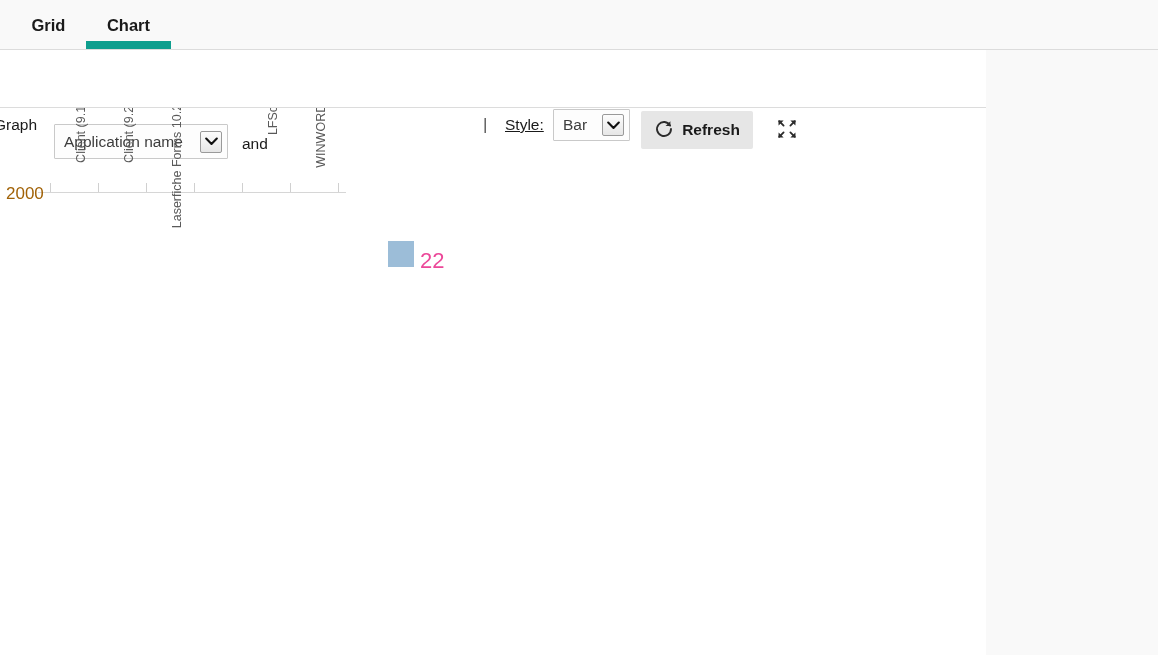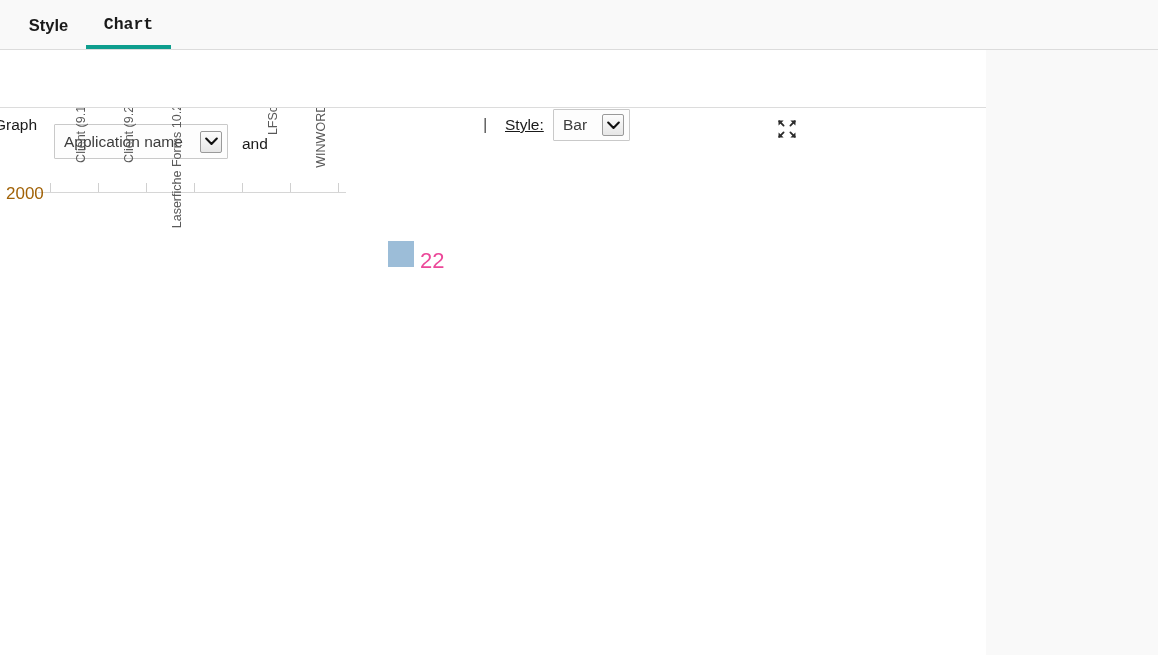--- a/index.html
+++ b/index.html
@@ -34,22 +34,21 @@
     font-size: 16.5px;
     font-weight: bold;
     color: #1a1a1a;
     cursor: pointer;
     text-align: center;
     box-sizing: border-box;
   }
   .tab-grid  { left: 16px;  width: 65px; }
   .tab-chart { left: 86px;  width: 85px; }
   .tab.active {
-    border-bottom: 4px solid #22c55e;
-    font-family: Liberation Mono, monospace;
+    border-bottom: 8px solid #22c55e;
   }
 
   
   .panel {
     position: absolute;
     left: 0; top: 50px;
     width: 986px;
     height: 605px;
     background: #ffffff;
   }
@@ -205,21 +204,21 @@
     font-size: 22px;
     color: #ec4899;
     white-space: nowrap;
   }
 </style>
 </head>
 <body>
 
 <div class="tabbar">
   <div class="tab tab-grid">
-    <span>Style</span>
+    <span>Grid</span>
   </div>
   <div class="tab tab-chart active" style="border-bottom-color: rgb(14, 158, 142);">
     <span>Chart</span>
   </div>
 </div>
 
 <div class="panel">
 
   <div class="toolbar"></div>
 
@@ -243,20 +242,29 @@
 
   <div class="sel sel-style">
     <span class="sel-text">Bar</span>
     <span class="sel-arrow">
       <svg width="13" height="9" viewBox="0 0 13 9" aria-hidden="true">
         <path d="M1.2 1.6 L6.5 7 L11.8 1.6" stroke="#111" stroke-width="2.1" fill="none" stroke-linecap="round" stroke-linejoin="round"></path>
       </svg>
     </span>
   </div>
 
+  <button class="refresh-btn">
+    <span>
+      <svg width="20" height="20" viewBox="0 0 20 20" aria-hidden="true">
+        <path d="M16.1 6.6 A7 7 0 1 0 17 10" stroke="#2b2b2b" stroke-width="1.9" fill="none" stroke-linecap="round"></path>
+        <path d="M16.4 2.2 L16.4 7.1 L11.6 7.1 Z" fill="#2b2b2b"></path>
+      </svg>
+    </span>
+    <span class="rb-text">Refresh</span>
+  </button>
 
   <button class="expand-btn">
     <span>
       <svg width="22" height="22" viewBox="0 0 22 22" aria-hidden="true">
         <g stroke="#2b2b2b" stroke-width="1.8" stroke-linecap="round" fill="none">
           <path d="M7.6 7.6 L3.2 3.2"></path>
           <path d="M14.4 7.6 L18.8 3.2"></path>
           <path d="M7.6 14.4 L3.2 18.8"></path>
           <path d="M14.4 14.4 L18.8 18.8"></path>
         </g>

